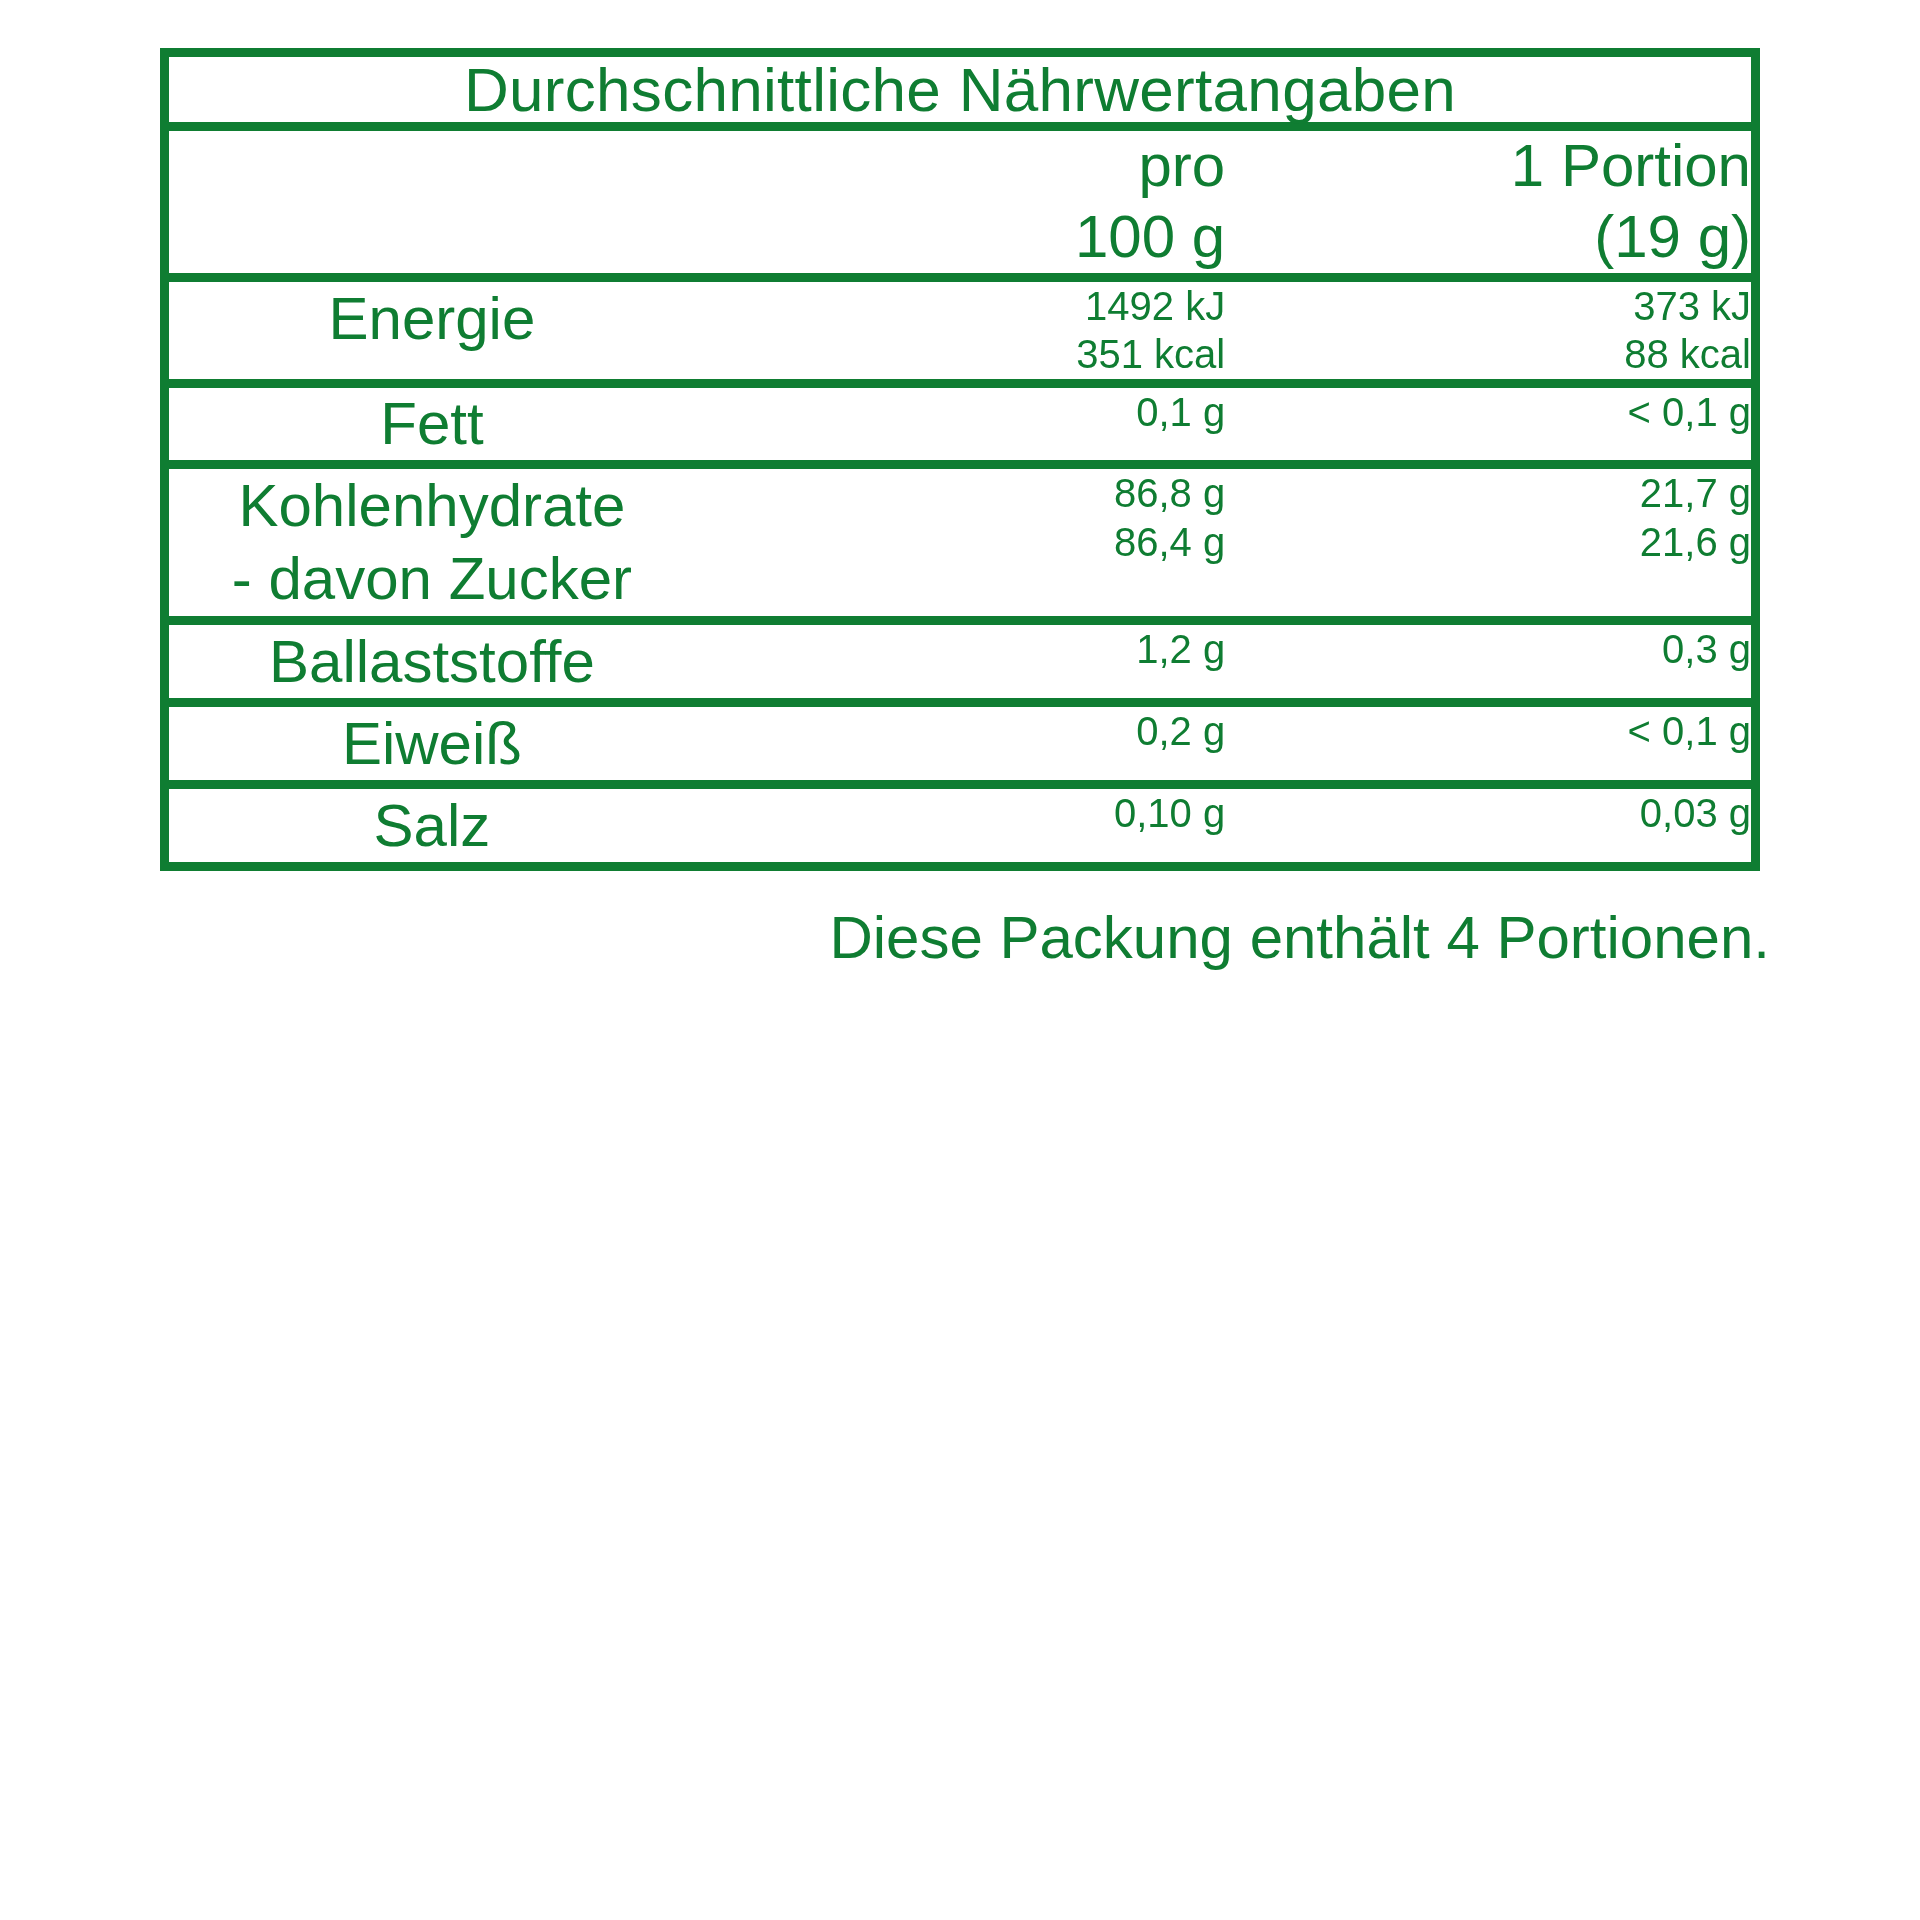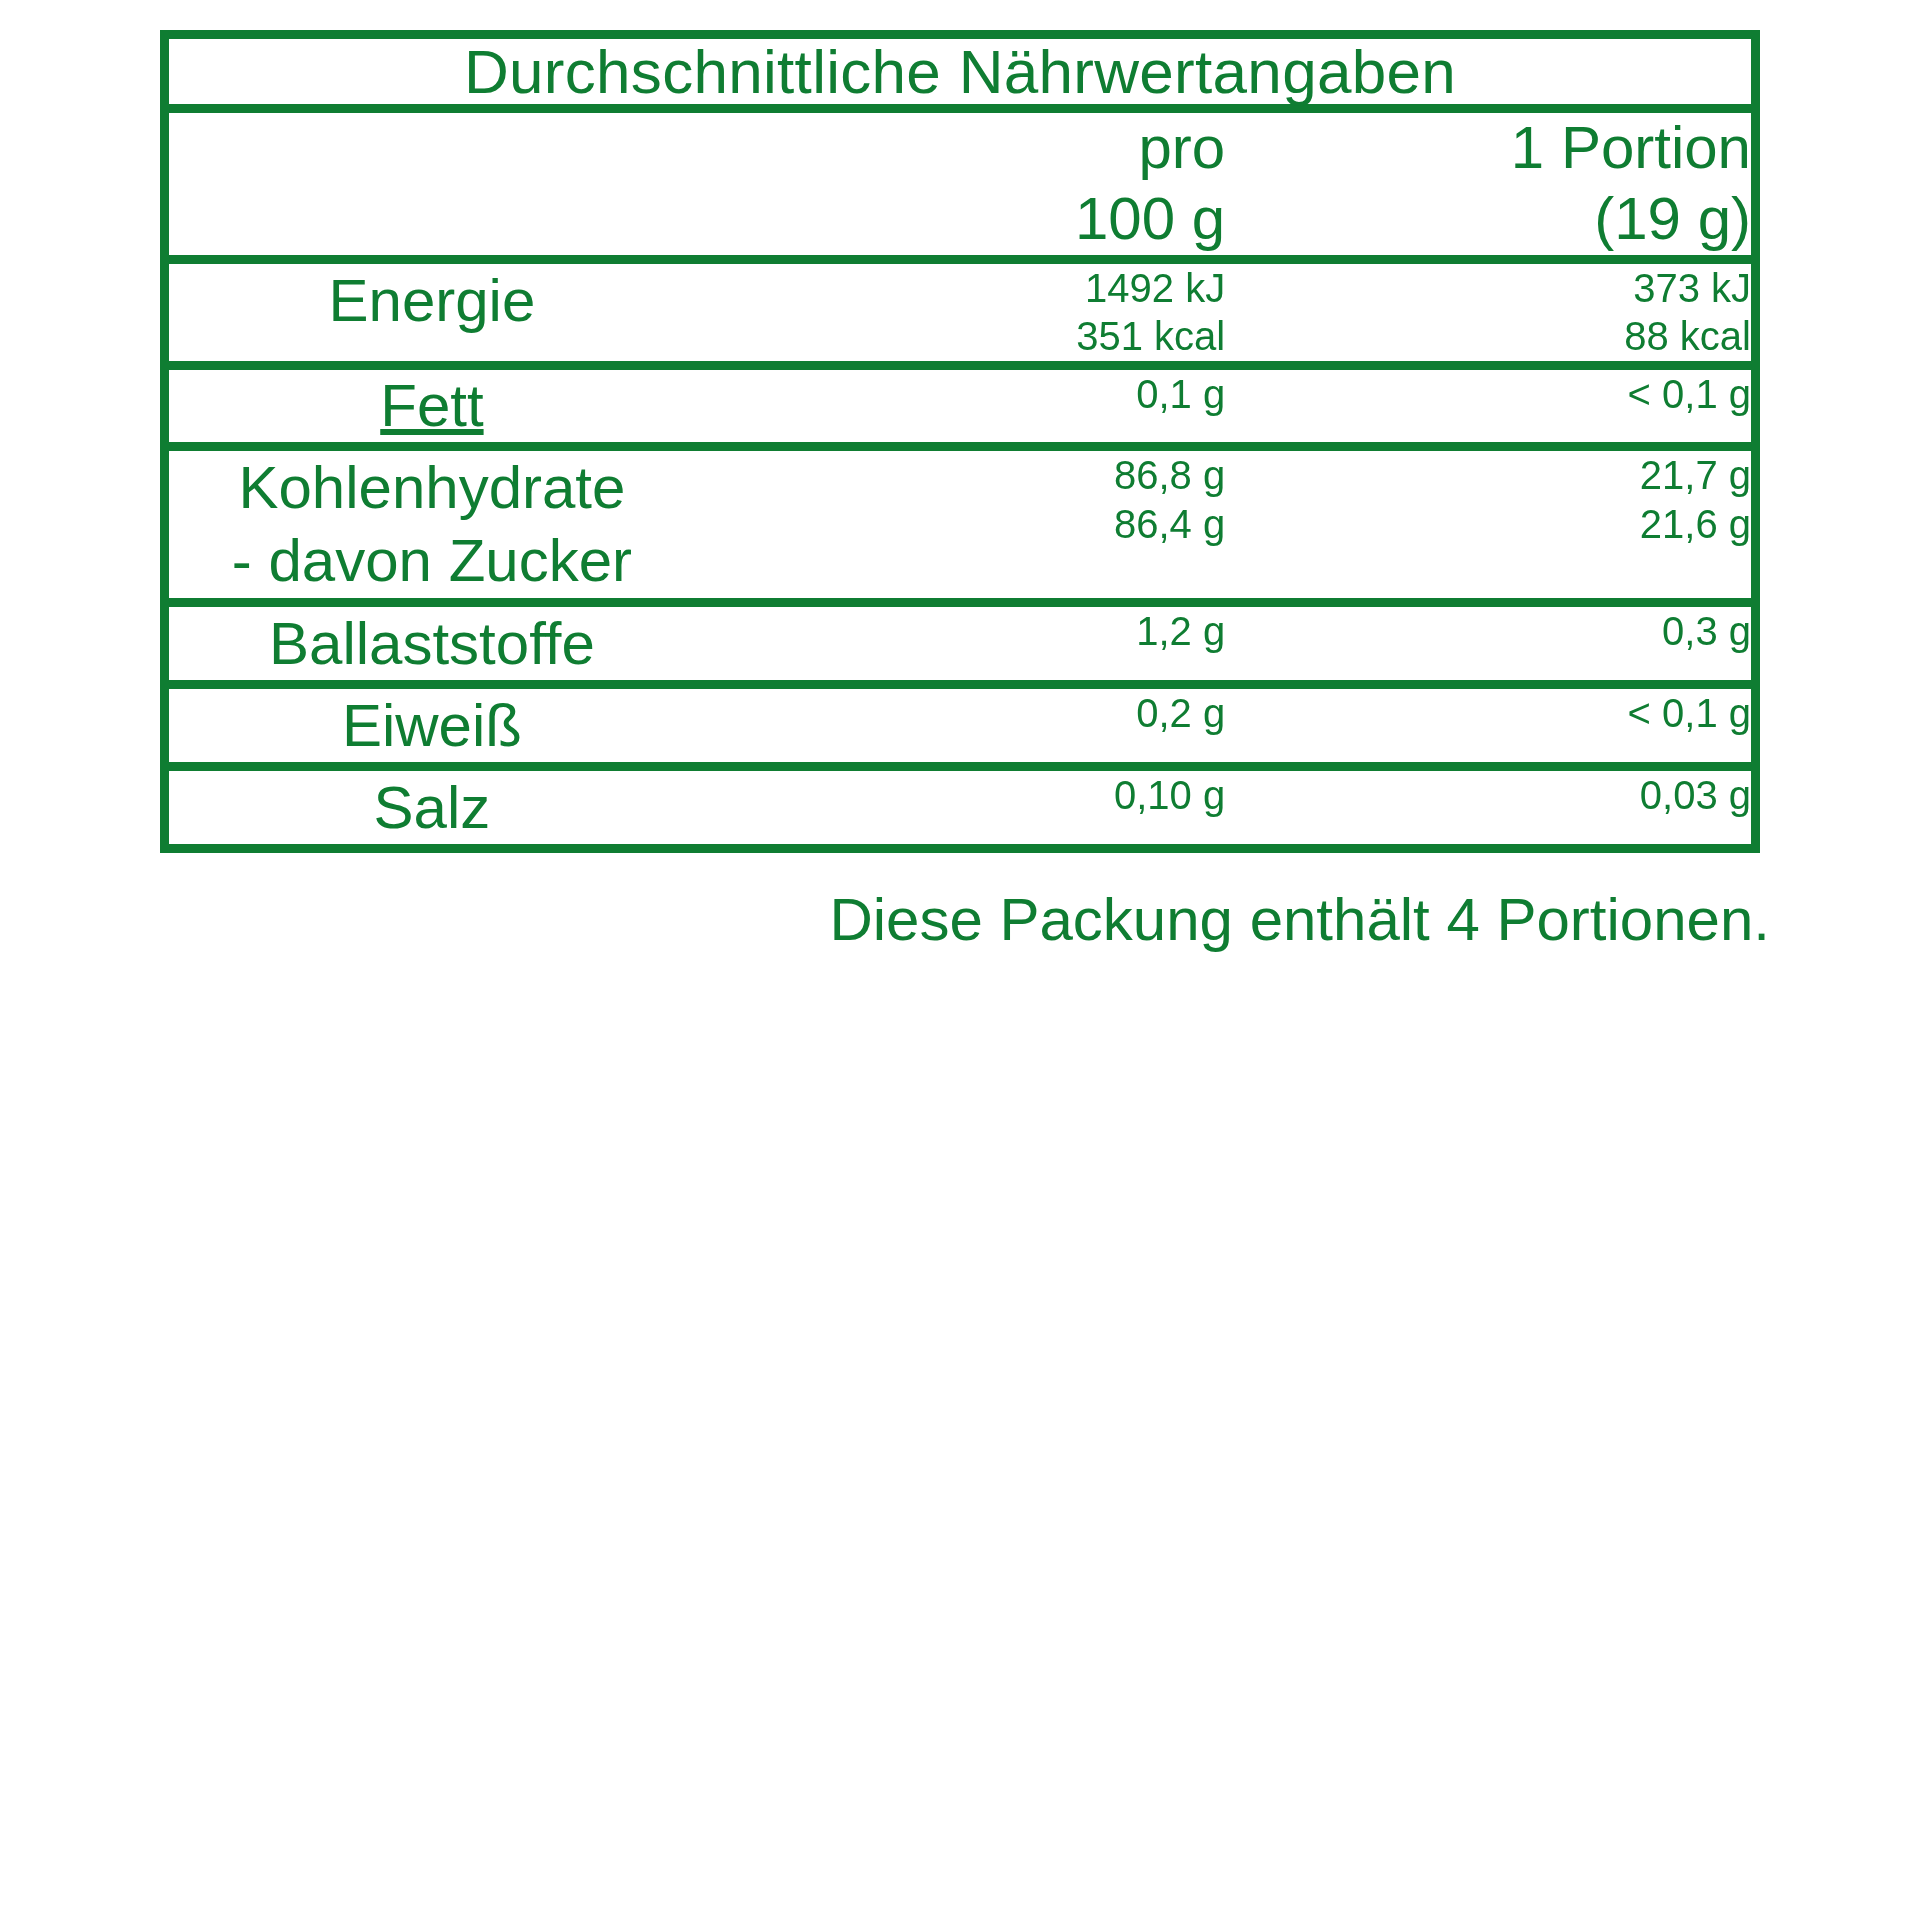--- a/index.html
+++ b/index.html
@@ -12,21 +12,21 @@
     height: 1920px;
     font-family: "Liberation Sans", sans-serif;
     color: #0f7d32;
     overflow: hidden;
   }
   .page {
     position: relative;
     width: 1920px;
     height: 1630px;
     box-sizing: border-box;
-    padding: 30px 150px 0 160px;
+    padding: 48px 150px 0 160px;
     border-radius: 16px;
   }
   .nutrition-table {
     border: 9px solid #0f7d32;
     border-collapse: collapse;
     width: 1600px;
     table-layout: fixed;
   }
   .nutrition-table td {
     border: 0;
@@ -72,21 +72,20 @@
     font-size: 60px;
     line-height: 1.1;
     padding: 34px 0 0 10px;
     text-align: right;
   }
   .energy-label {
     padding-top: 16px;
   }
   .fat-label {
     line-height: 1.2;
-    text-decoration: underline;
   }
   .sat-val {
     padding-top: 180px;
   }
   .fat-val {
     padding-top: 16px;
   }
 </style>
 </head>
 <body>

